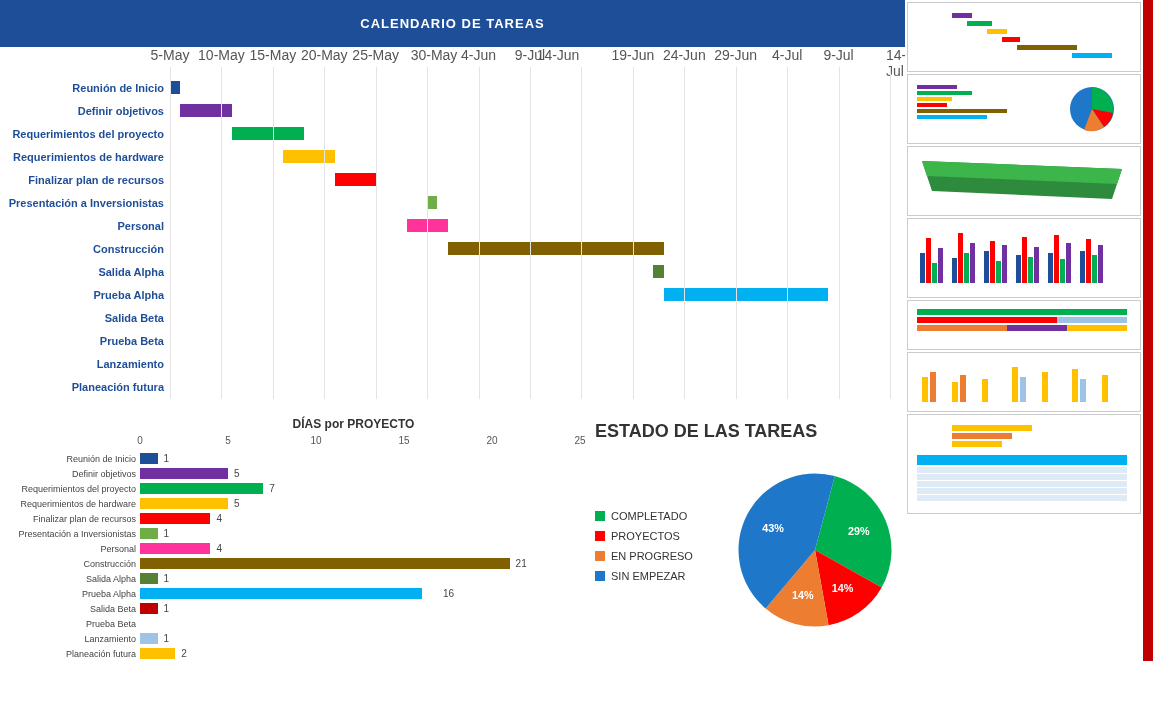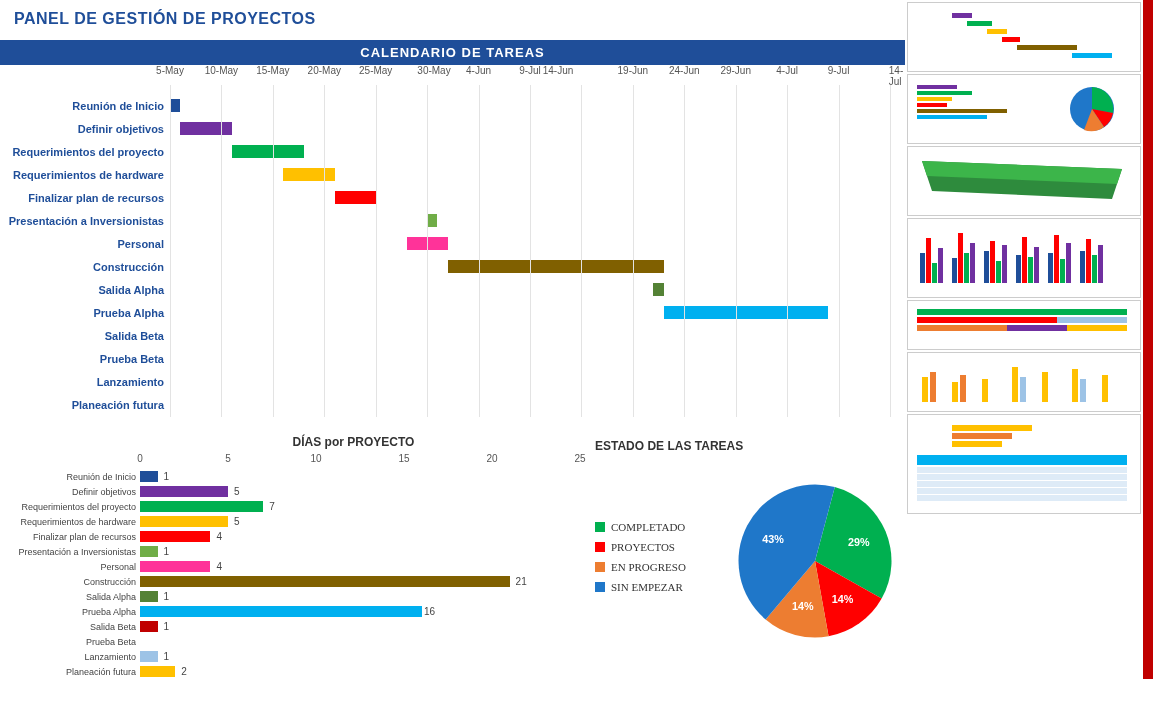--- a/index.html
+++ b/index.html
@@ -2,60 +2,59 @@
 <html><head>
 <meta charset="utf-8">
 <style>
   * { box-sizing: border-box; margin: 0; padding: 0; }
   body { font-family: Arial, sans-serif; font-size: 11px; background: #fff; width: 1153px; height: 703px; position: relative; overflow: hidden; }
   .main { display: flex; }
   .left { width: 905px; }
   .right { width: 248px; background: #fff; position: relative; }
   .right::after { content: ""; position: absolute; top:0; right:0; width: 10px; height: 100%; background: #c00000; }
   .title { color: #1f4e99; font-weight: bold; font-size: 16px; padding: 10px 0 12px 14px; letter-spacing: 0.5px; }
-  .banner { background: #1f4e99; color: #fff; text-align: center; font-weight: bold; font-size: 13px; padding: 5px 0; letter-spacing: 1px; }
+  .banner { background: #1f4e99; color: #fff; text-align: center; font-weight: bold; font-size: 13px; padding: 16px 0; letter-spacing: 1px; }
   .gantt-wrap { position: relative; height: 360px; padding: 0 10px 0 0; }
   .gantt-labels { position: absolute; left: 0; top: 30px; width: 170px; text-align: right; }
   .gantt-labels div { color: #1f4e99; font-weight: bold; font-size: 11px; height: 23px; line-height: 23px; padding-right: 6px; }
   .gantt-chart { position: absolute; left: 170px; top: 0; right: 8px; height: 360px; }
   .gantt-axis { position: relative; height: 22px; }
-  .gantt-tick { position: absolute; top: 0; font-size: 10px; color: #555; transform: translateX(-50%); }
+  .gantt-tick { position: absolute; top: 0; font-size: 14px; color: #555; transform: translateX(-50%); }
   .gantt-grid { position: absolute; top: 20px; bottom: 8px; width: 1px; background: #e3e3e3; }
   .gantt-rows { position: relative; top: 8px; }
   .gantt-row { height: 23px; position: relative; }
   .bar { position: absolute; height: 13px; top: 4px; }
   .bottom { display: flex; padding: 6px 0 0 0; }
   .days-wrap { width: 590px; padding: 0 8px 0 0; }
   .days-title { text-align: center; font-weight: bold; font-size: 12px; color: #333; margin: 4px 0 4px 140px; }
   .days-axis { position: relative; height: 16px; margin-left: 140px; }
   .days-tick { position: absolute; font-size: 10px; color: #555; transform: translateX(-50%); }
   .days-rows { }
   .days-row { display: flex; align-items: center; height: 15px; }
   .days-label { width: 140px; text-align: right; font-size: 9px; color: #444; padding-right: 4px; }
   .days-bar-cell { flex: 1; position: relative; }
   .days-bar { height: 11px; display: block; }
   .days-val { position: absolute; font-size: 10px; color: #444; top: 0; line-height: 11px; }
   .pie-wrap { flex: 1; padding-left: 20px; }
-  .pie-title { font-weight: bold; font-size: 12px; color: #333; margin: 8px 0 18px 0; }
+  .pie-title { font-weight: bold; font-size: 18px; color: #333; margin: 8px 0 18px 0; }
   .pie-flex { display: flex; align-items: center; }
-  .pie-legend { width: 130px; font-family: Liberation Serif, serif; }
+  .pie-legend { width: 130px; }
   .leg-item { display: flex; align-items: center; margin-bottom: 8px; font-size: 11px; color: #333; }
   .leg-sw { width: 10px; height: 10px; margin-right: 6px; }
   .pie-svg { width: 180px; height: 180px; }
   .pie-label { font-size: 12px; font-weight: bold; fill: #fff; }
   
   .thumb { border: 1px solid #ccc; margin: 2px 12px 2px 2px; background: #fff; padding: 4px; position: relative; }
   .thumb svg { display: block; }
 </style>
 </head>
 <body>
 
 <div class="main">
   <div class="left">
-    <div class="title">PANEL DE GESTIÓN DE PROYECTOS</div>
     <div class="banner">CALENDARIO DE TAREAS</div>
 
     <div class="gantt-wrap">
       <div class="gantt-labels" id="gantt-labels">
           <div>Reunión de Inicio</div>
           <div>Definir objetivos</div>
           <div>Requerimientos del proyecto</div>
           <div>Requerimientos de hardware</div>
           <div>Finalizar plan de recursos</div>
           <div>Presentación a Inversionistas</div>
@@ -212,21 +211,21 @@
               <div class="days-label">Salida Alpha</div>
               <div class="days-bar-cell">
                 <div class="days-bar" style="width: 17.6px; background: rgb(84, 130, 53);"></div>
                 <div class="days-val" style="left: 23.6px;">1</div>
               </div>
             </div>
             <div class="days-row">
               <div class="days-label">Prueba Alpha</div>
               <div class="days-bar-cell">
                 <div class="days-bar" style="width: 281.6px; background: rgb(0, 176, 240);"></div>
-                <div class="days-val" style="left: 284px; text-align: center;">16</div>
+                <div class="days-val" style="left: 303px; text-align: center;">16</div>
               </div>
             </div>
             <div class="days-row">
               <div class="days-label">Salida Beta</div>
               <div class="days-bar-cell">
                 <div class="days-bar" style="width: 17.6px; background: rgb(192, 0, 0);"></div>
                 <div class="days-val" style="left: 23.6px;">1</div>
               </div>
             </div>
             <div class="days-row">

